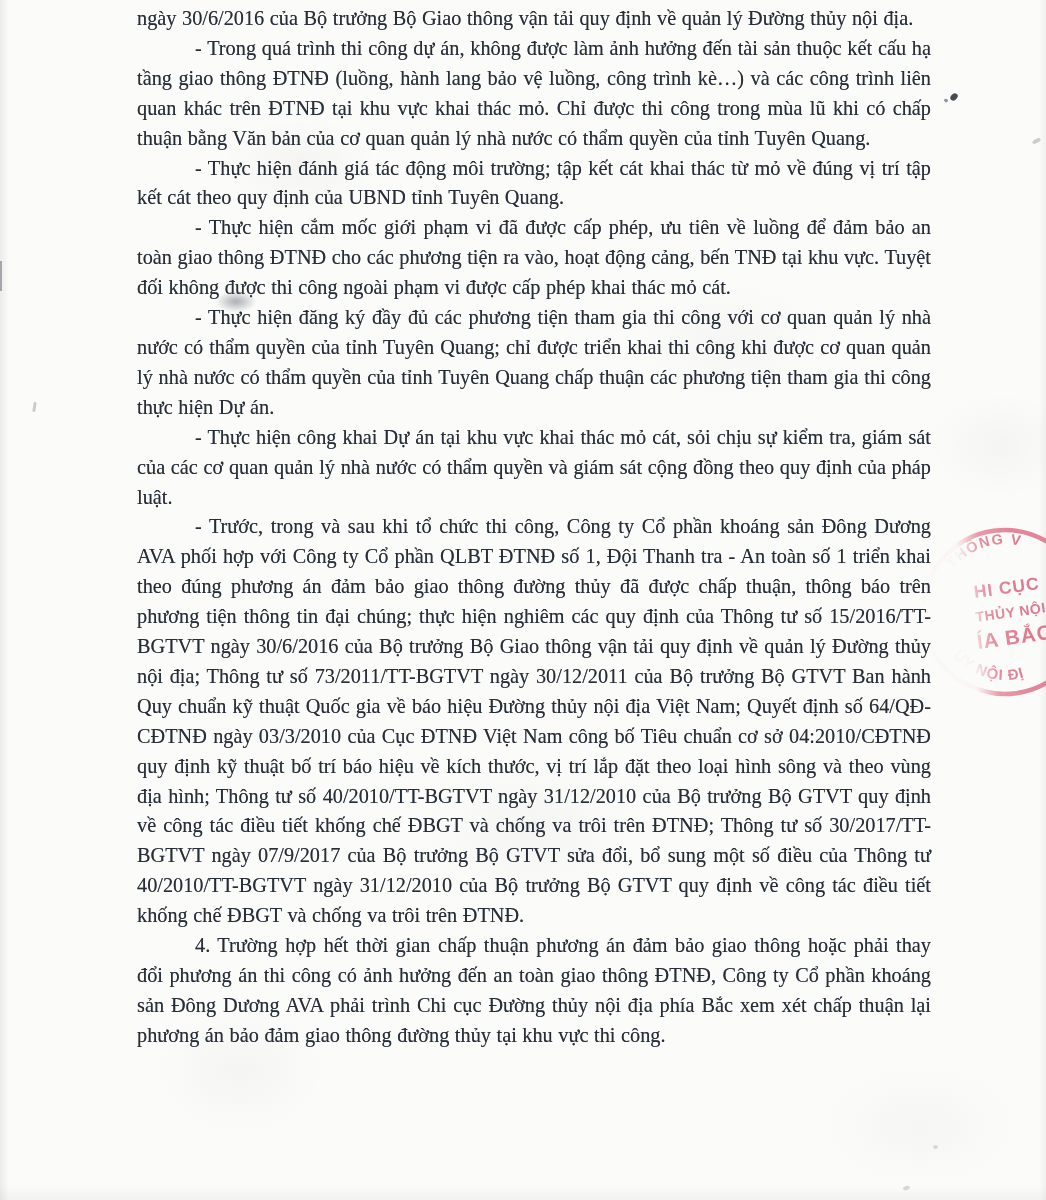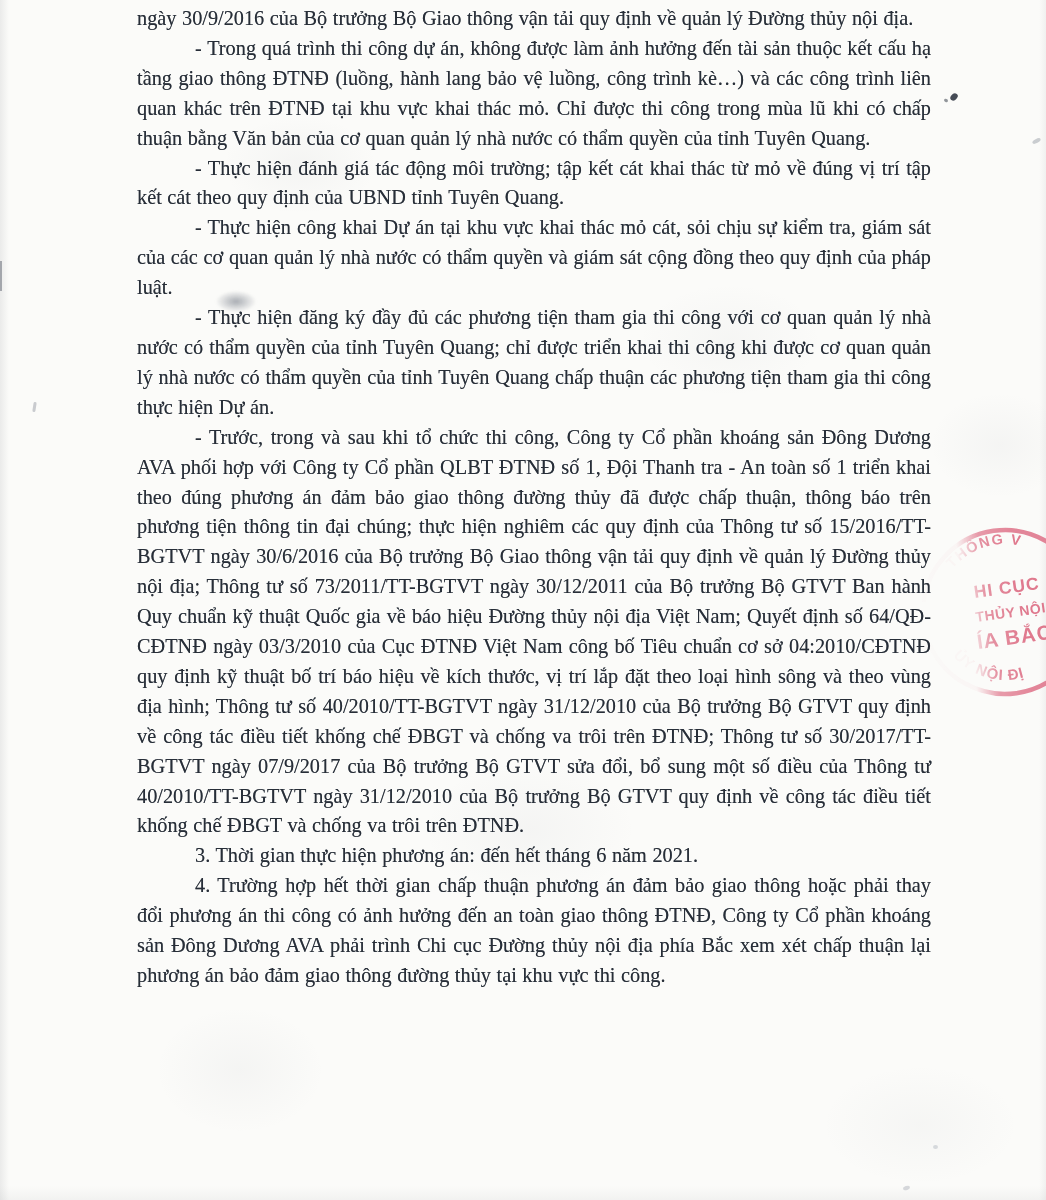--- a/index.html
+++ b/index.html
@@ -59,27 +59,27 @@
   .edge-line { left: 0; top: 261px; width: 2px; height: 30px; background: #686e78; opacity: 0.55; }
   .speck-d  { left: 933px; top: 1145px; width: 5px; height: 4px; background: #b4bac2; opacity: 0.5; border-radius: 50%; }
   .speck-e  { left: 903px; top: 1186px; width: 7px; height: 4px; background: #a8aeb6; opacity: 0.45; border-radius: 50%; transform: rotate(-20deg); }
 </style>
 </head>
 <body>
 
 <div class="page">
 
   <div class="doc">
-    <p class="cont">ngày 30/9/2016 của Bộ trưởng Bộ Giao thông vận tải quy định về quản lý Đường thủy nội địa.</p>
+    <p class="cont">ngày 30/6/2016 của Bộ trưởng Bộ Giao thông vận tải quy định về quản lý Đường thủy nội địa.</p>
     <p>- Trong quá trình thi công dự án, không được làm ảnh hưởng đến tài sản thuộc kết cấu hạ tầng giao thông ĐTNĐ (luồng, hành lang bảo vệ luồng, công trình kè…) và các công trình liên quan khác trên ĐTNĐ tại khu vực khai thác mỏ. Chỉ được thi công trong mùa lũ khi có chấp thuận bằng Văn bản của cơ quan quản lý nhà nước có thẩm quyền của tỉnh Tuyên Quang.</p>
     <p>- Thực hiện đánh giá tác động môi trường; tập kết cát  khai thác từ mỏ về đúng vị trí tập kết cát theo quy định của UBND tỉnh Tuyên Quang.</p>
+    <p>- Thực hiện cắm mốc giới phạm vi đã được cấp phép, ưu tiên về luồng để đảm bảo an toàn giao thông ĐTNĐ cho các phương tiện ra vào, hoạt động cảng, bến TNĐ tại khu vực. Tuyệt đối không được thi công ngoài phạm vi được cấp phép khai thác mỏ cát.</p>
+    <p>- Thực hiện đăng ký đầy đủ các phương tiện tham gia thi công với cơ quan quản lý nhà nước có thẩm quyền của tỉnh Tuyên Quang; chỉ được triển khai thi công khi được cơ quan quản lý nhà nước có thẩm quyền của tỉnh Tuyên Quang chấp thuận các phương tiện tham gia thi công thực hiện Dự án.</p>
     <p>- Thực hiện công khai Dự án tại khu vực khai thác mỏ cát, sỏi chịu sự kiểm tra, giám sát của các cơ quan quản lý nhà nước có thẩm quyền và giám sát cộng đồng theo quy định của pháp luật.</p>
-    <p>- Thực hiện đăng ký đầy đủ các phương tiện tham gia thi công với cơ quan quản lý nhà nước có thẩm quyền của tỉnh Tuyên Quang; chỉ được triển khai thi công khi được cơ quan quản lý nhà nước có thẩm quyền của tỉnh Tuyên Quang chấp thuận các phương tiện tham gia thi công thực hiện Dự án.</p>
     <p>- Trước, trong và sau khi tổ chức thi công, Công ty Cổ phần khoáng sản Đông Dương AVA phối hợp với Công ty Cổ phần QLBT ĐTNĐ số 1, Đội Thanh tra - An toàn số 1 triển khai theo đúng phương án đảm bảo giao thông đường thủy đã được chấp thuận, thông báo trên phương tiện thông tin đại chúng; thực hiện nghiêm các quy định của Thông tư số 15/2016/TT-BGTVT ngày 30/6/2016 của Bộ trưởng Bộ Giao thông vận tải quy định về quản lý Đường thủy nội địa; Thông tư số 73/2011/TT-BGTVT ngày 30/12/2011 của Bộ trưởng Bộ GTVT Ban hành Quy chuẩn kỹ thuật Quốc gia về báo hiệu Đường thủy nội địa Việt Nam; Quyết định số 64/QĐ- CĐTNĐ ngày 03/3/2010 của Cục ĐTNĐ Việt Nam công bố Tiêu chuẩn cơ sở 04:2010/CĐTNĐ quy định kỹ thuật bố trí báo hiệu về kích thước, vị trí lắp đặt theo loại hình sông và theo vùng địa hình; Thông tư số 40/2010/TT-BGTVT ngày 31/12/2010 của Bộ trưởng Bộ GTVT quy định về công tác điều tiết khống chế ĐBGT và chống va trôi trên ĐTNĐ; Thông tư số 30/2017/TT-BGTVT ngày 07/9/2017 của Bộ trưởng Bộ GTVT sửa đổi, bổ sung một số điều của Thông tư 40/2010/TT-BGTVT ngày 31/12/2010 của Bộ trưởng Bộ GTVT quy định về công tác điều tiết khống chế ĐBGT và chống va trôi trên ĐTNĐ.</p>
-    <p>3.  Thời gian thực hiện phương án: đến hết tháng 6 năm 2021.</p>
     <p>4. Trường hợp hết thời gian chấp thuận phương án đảm bảo giao thông hoặc phải thay đổi phương án thi công có ảnh hưởng đến an toàn giao thông ĐTNĐ, Công ty Cổ phần khoáng sản Đông Dương AVA phải trình Chi cục Đường thủy nội địa phía Bắc xem xét chấp thuận lại phương án bảo đảm giao thông đường thủy tại khu vực thi công.</p>
   </div>
 
   <svg class="stamp" width="210" height="210" viewBox="0 0 210 210" aria-hidden="true">
     <defs>
       <linearGradient id="fade" x1="0" y1="0" x2="210" y2="0" gradientUnits="userSpaceOnUse">
         <stop offset="0" stop-color="#000000"></stop>
         <stop offset="0.29" stop-color="#0a0a0a"></stop>
         <stop offset="0.40" stop-color="#b9b9b9"></stop>
         <stop offset="0.55" stop-color="#dedede"></stop>

